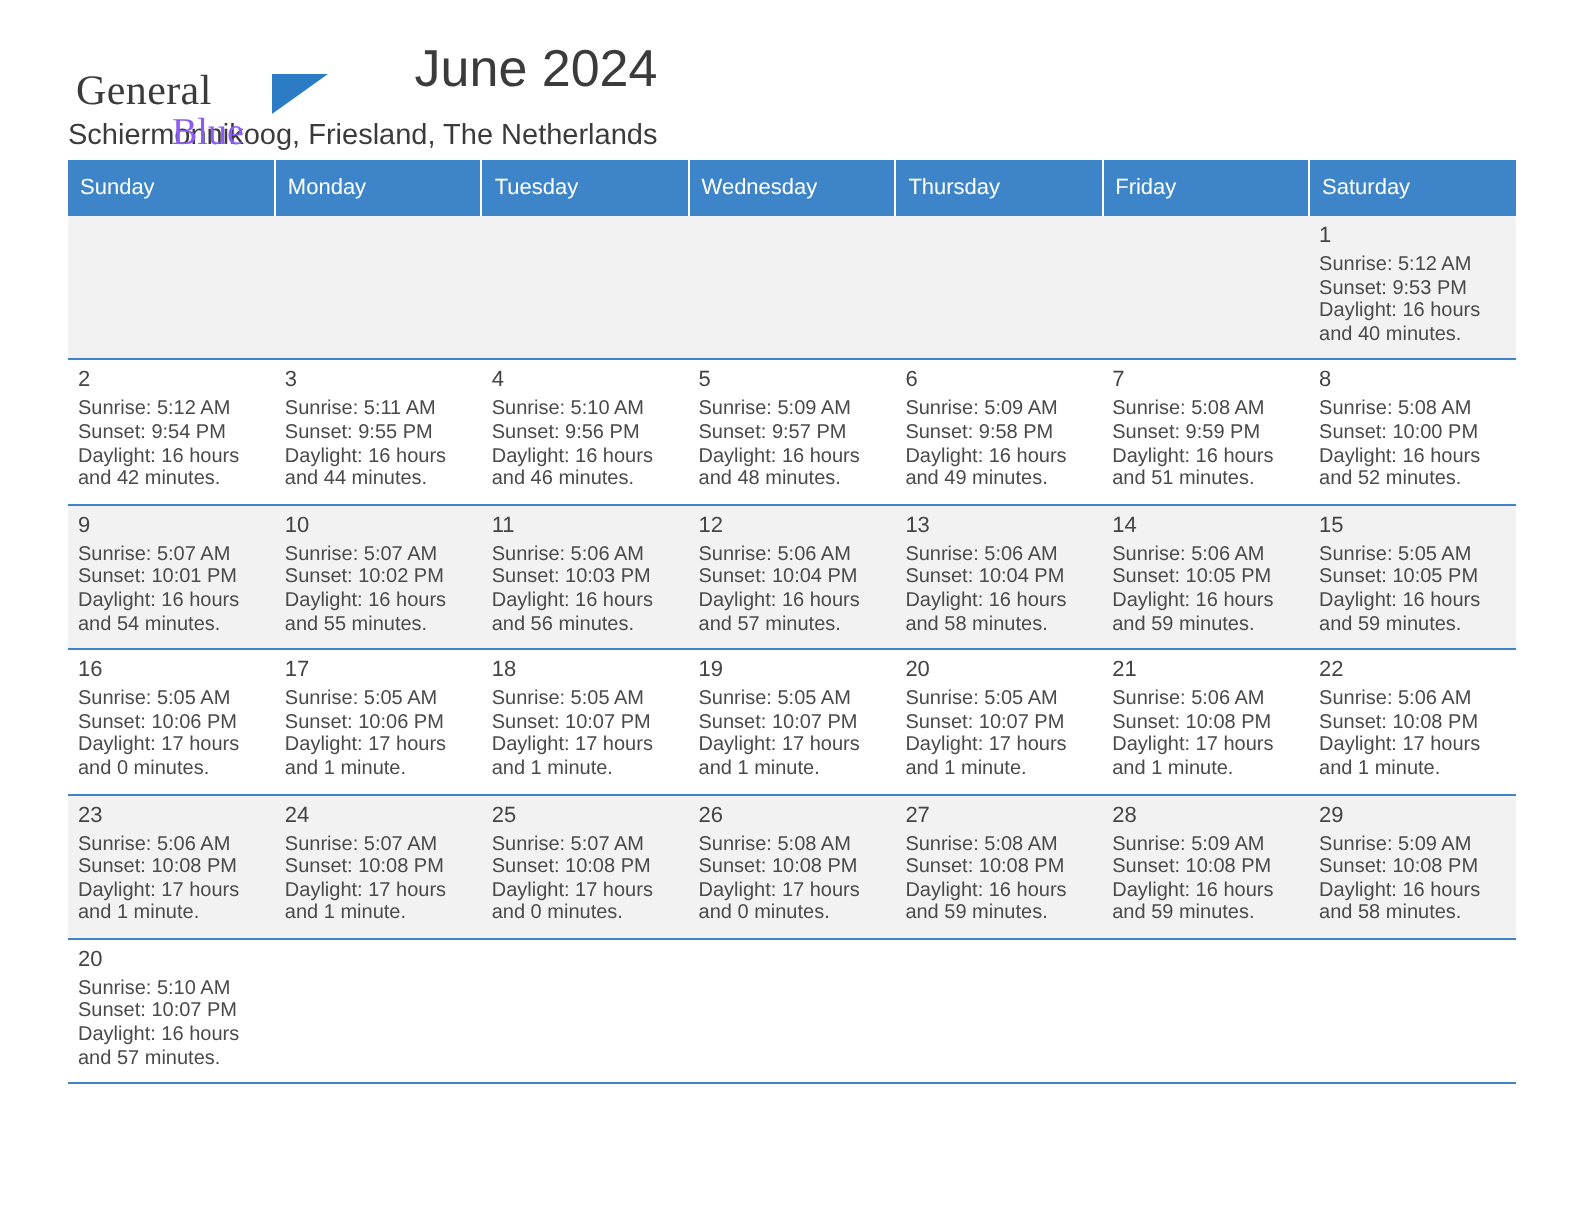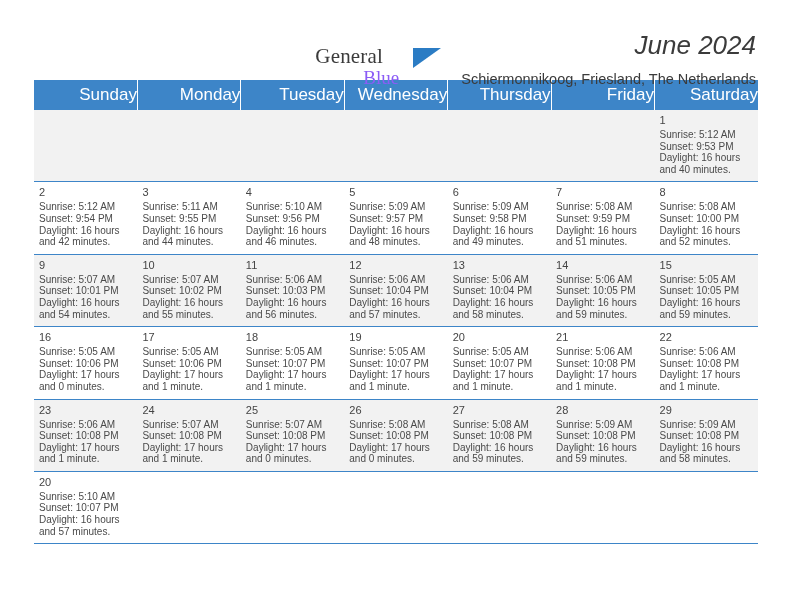--- a/index.html
+++ b/index.html
@@ -17,25 +17,26 @@
   .page {
     position: relative;
     width: 792px;
     height: 612px;
     box-sizing: border-box;
     padding: 0 34px;
   }
   
   .header {
     display: flex;
-    justify-content: flex-end;
+    justify-content: center;
     align-items: flex-start;
     padding-top: 30px;
     height: 68px;
     box-sizing: border-box;
+    flex-direction: column;
   }
   .logo {
     position: relative;
     width: 150px;
     height: 56px;
   }
   .logo-general {
     font-size: 21px;
     color: #3b3b3b;
     letter-spacing: .2px;
@@ -63,41 +64,40 @@
   }
   .title-wrap {
     text-align: right;
     padding-right: 2px;
   }
   .cal-title {
     font-size: 26px;
     color: #3b3b3b;
     font-weight: normal;
     line-height: 30px;
-    font-style: italic;
   }
   .cal-sub {
     font-size: 14.5px;
     color: #3b3b3b;
     line-height: 22px;
     margin-top: 8px;
   }
   
   .calendar {
     margin-top: 12px;
     width: 724px;
     border-collapse: collapse;
     table-layout: fixed;
   }
   .calendar th {
     background: #3d85c8;
     color: #ffffff;
-    font-size: 17px;
+    font-size: 11px;
     font-weight: normal;
-    text-align: right;
+    text-align: left;
     padding: 5px 0 5px 6px;
     height: 18px;
     border-right: 1px solid #ffffff;
   }
   .calendar th:last-child { border-right: none; margin-top: 44px; }
 
   .calendar td {
     vertical-align: top;
     border-bottom: 1px solid #3d85c8;
     padding: 3px 5px 6px 5px;

